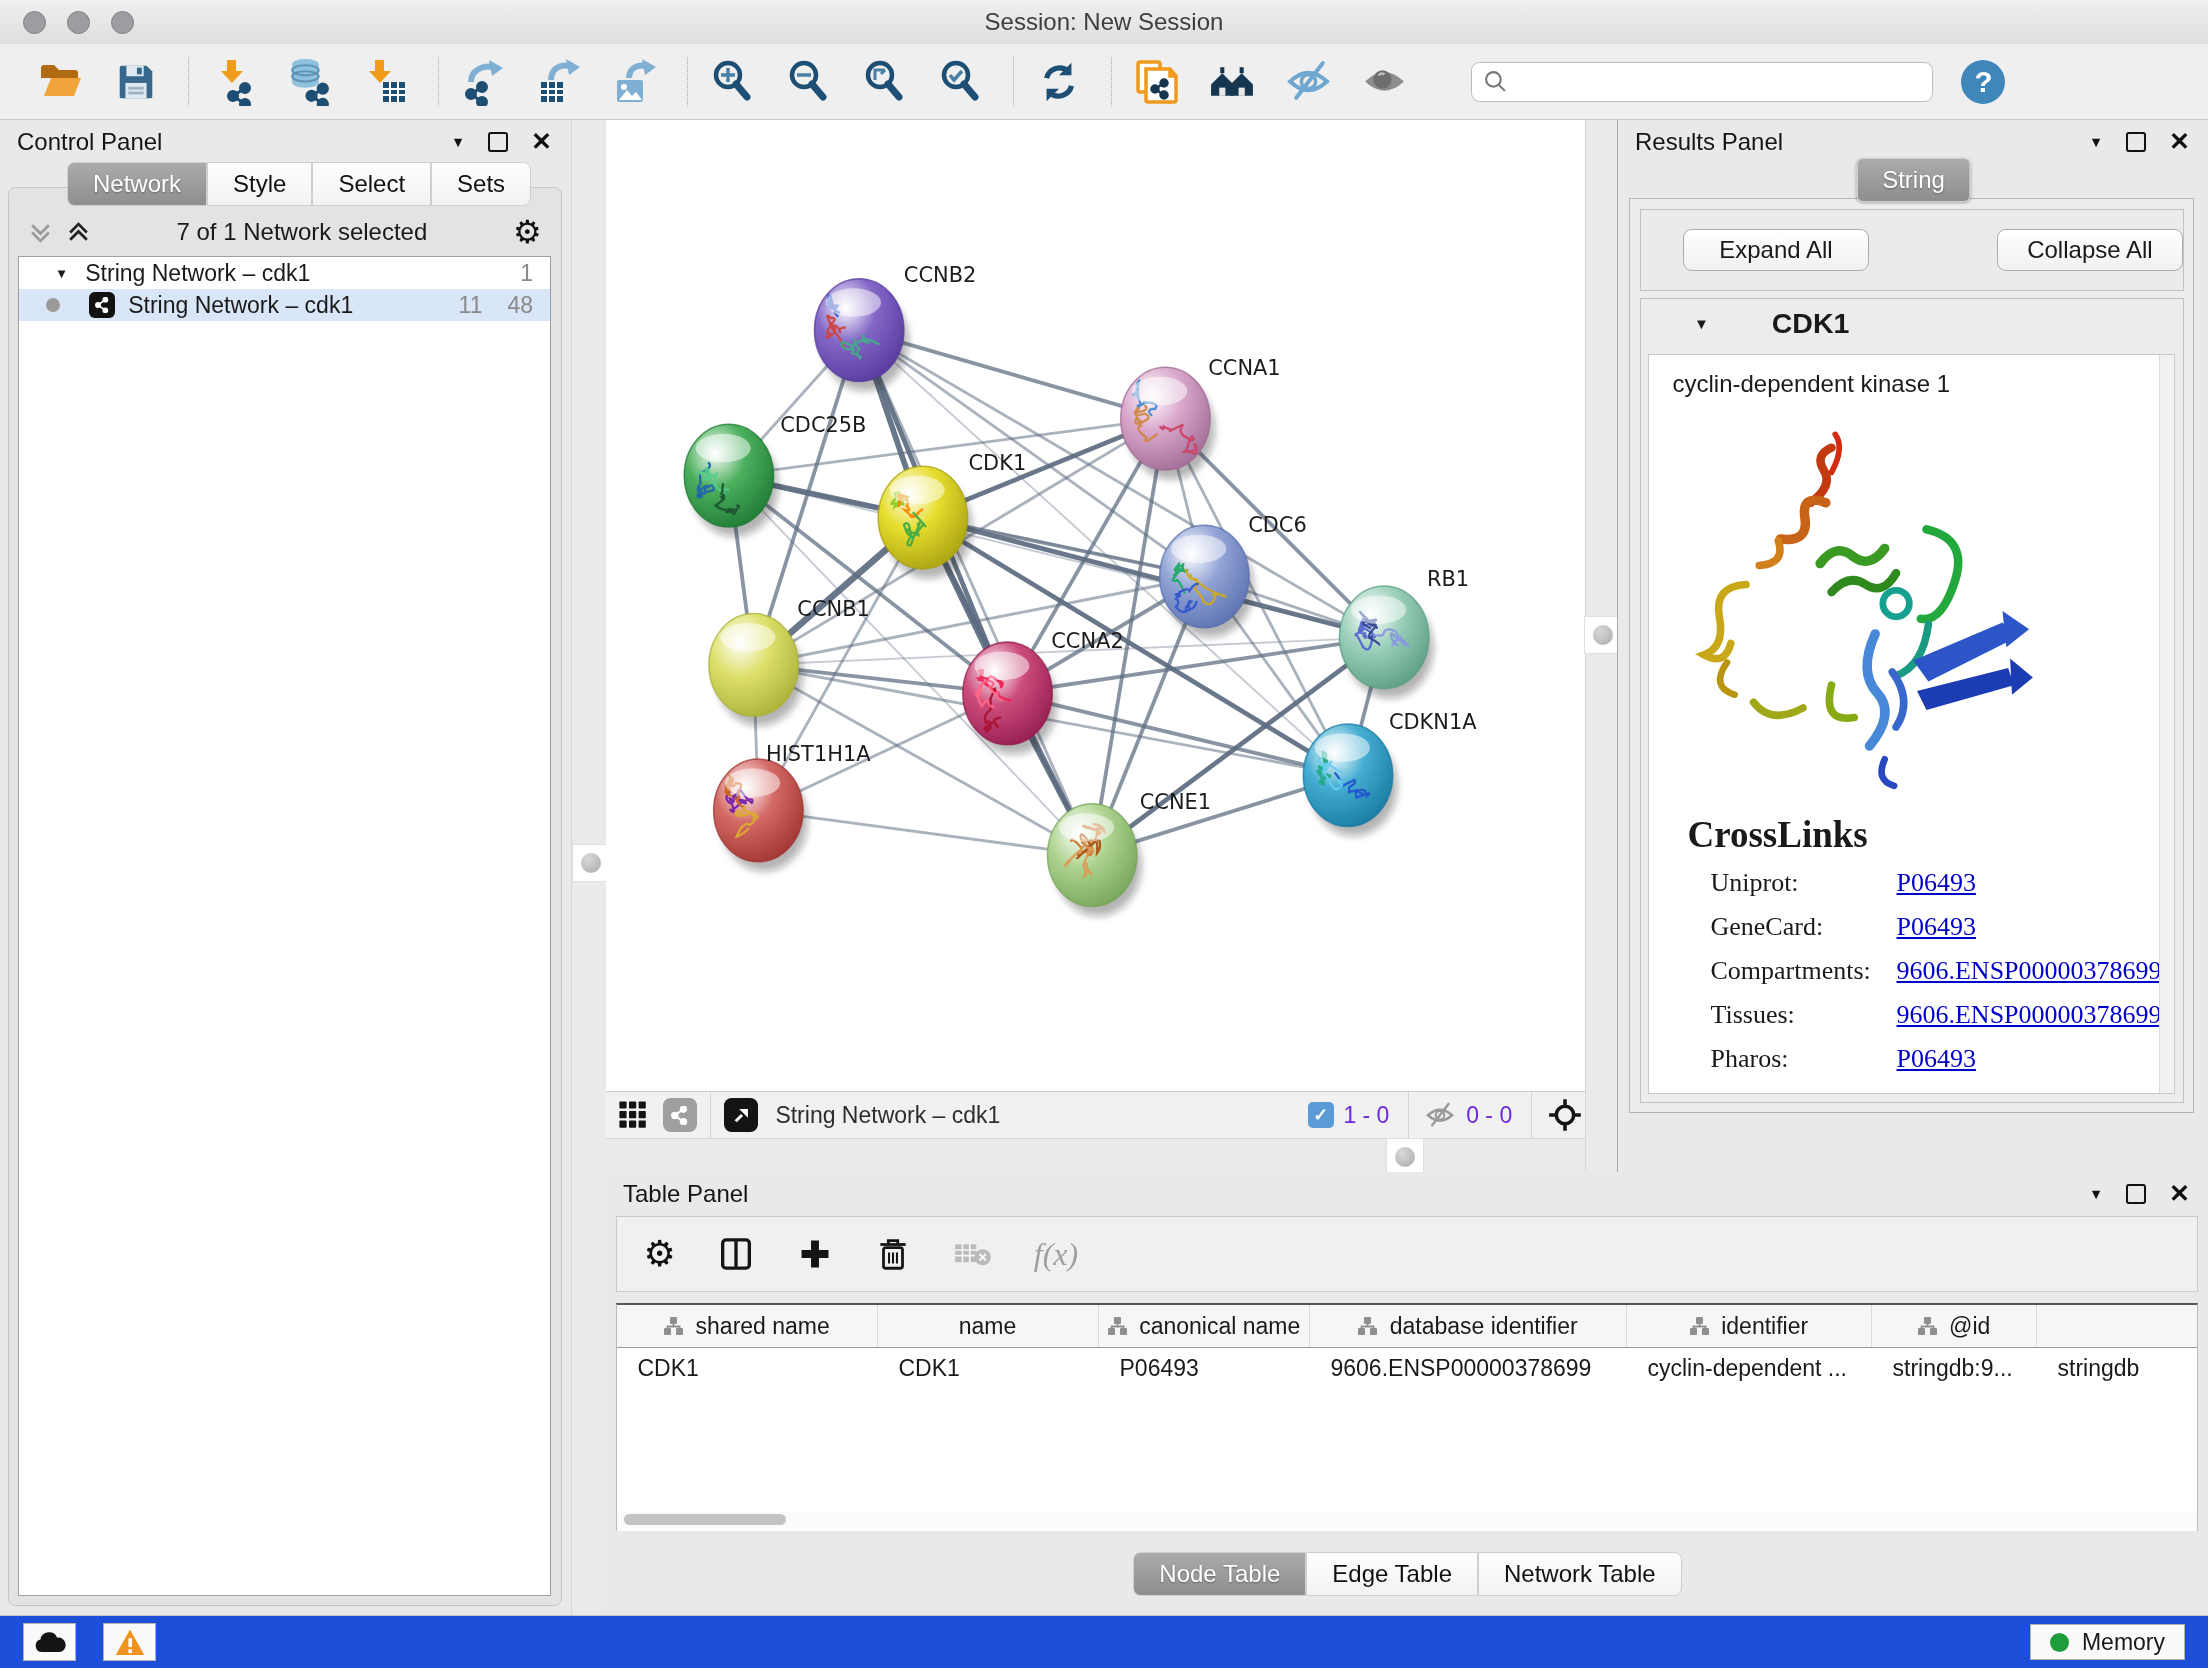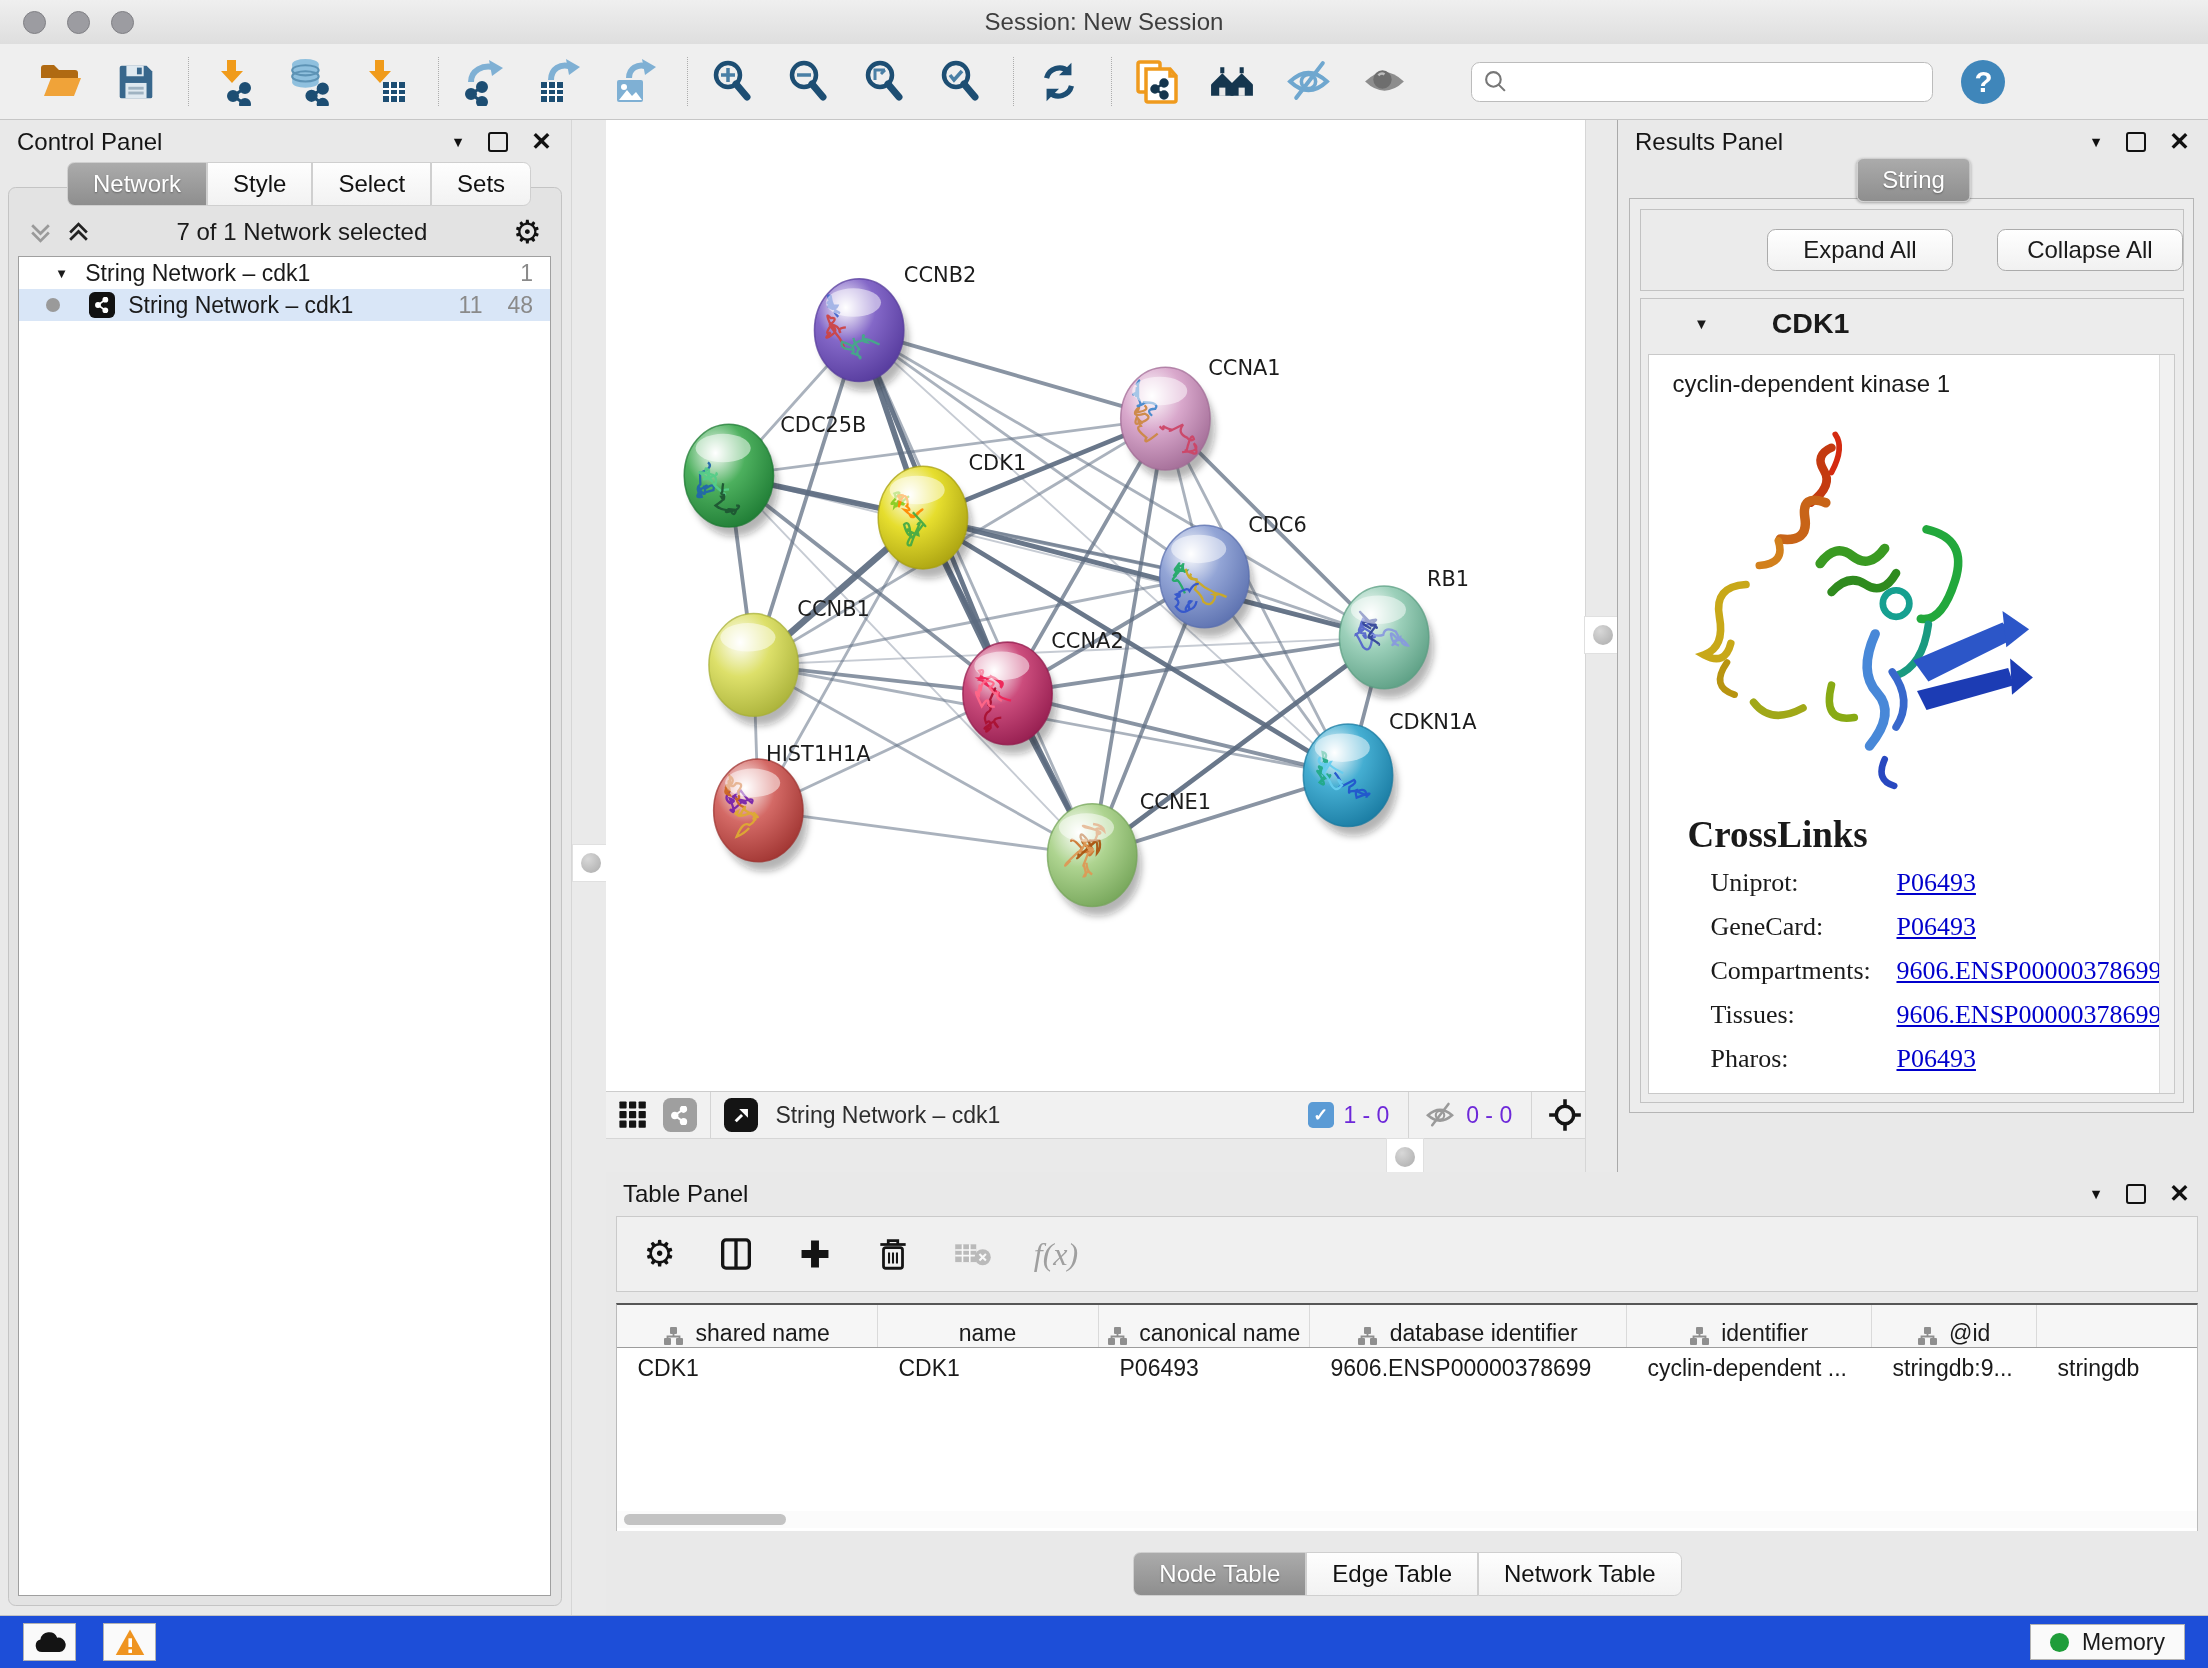--- a/index.html
+++ b/index.html
@@ -80,21 +80,21 @@
     display:flex;align-items:center;justify-content:center;font-weight:bold;flex:none;}
   .nv-num{font-size:23px;color:#6d28d9;margin:0 5.7px 0 9.5px;}
   
   .results-panel{position:absolute;left:1617px;top:120px;width:592px;height:1052px;background:#e9e9e9;
     border-left:1.9px solid #a9a9a9;box-sizing:border-box;}
   .rp-tab{position:absolute;top:38px;left:50%;transform:translateX(-50%);z-index:2;border-radius:6.7px;
     box-shadow:0 1px 2.9px rgba(0,0,0,.3);}
   .rp-box{position:absolute;left:11.4px;top:78px;width:565px;height:915px;background:#ececec;
     border:1.9px solid #b5b5b5;box-sizing:border-box;}
   .rp-btnrow{margin:9.5px;height:80px;border:1.9px solid #c2c2c2;background:#ebebeb;
-    display:flex;align-items:center;justify-content:flex-end;gap:44px;}
+    display:flex;align-items:center;justify-content:space-between;gap:44px;padding-left:42px;}
   .rp-btn{min-width:186px;height:42px;background:linear-gradient(#ffffff,#f1f1f1);border:1.9px solid #ababab;
     border-radius:8.6px;font-size:24px;display:flex;align-items:center;justify-content:center;padding:0 19px;box-sizing:border-box;}
   .rp-section{position:absolute;left:9.5px;top:99px;right:9.5px;bottom:9.5px;border:1.9px solid #c2c2c2;
     background:#ececec;}
   .rp-sec-head{height:49px;display:flex;align-items:center;font-size:28.5px;font-weight:bold;}
   .rp-sec-head .caret{font-size:15px;font-weight:normal;margin:0 63px 0 53px;}
   .rp-content{position:absolute;left:7.6px;top:55px;right:7.6px;bottom:7.6px;background:#fff;
     border:1px solid #c9c9c9;overflow:hidden;}
   .rp-desc{font-size:24px;padding:15px 0 0 23px;}
   .protein{position:absolute;left:40px;top:68px;}
@@ -106,21 +106,21 @@
   .xl-link{color:#0000cc;text-decoration:underline;}
   .rp-scroll{position:absolute;right:0;top:0;bottom:0;width:14.3px;background:#f1f1f1;border-left:1px solid #dcdcdc;}
   
   .table-panel{position:absolute;left:606px;top:1172px;width:1603px;height:443px;background:#e9e9e9;}
   .tp-toolbar{position:absolute;left:9.5px;top:44px;width:1582px;height:76px;background:#f0f0f0;
     border:1.9px solid #cacaca;display:flex;align-items:center;gap:40px;padding-left:27px;box-sizing:border-box;}
   .tp-fx{font-family:"Liberation Serif",serif;font-style:italic;font-size:32px;color:#9f9f9f;}
   .tp-table{position:absolute;left:9.5px;top:131px;width:1582px;height:228px;background:#fff;
     border-top:2.9px solid #565656;border-left:1px solid #bbb;border-right:1px solid #bbb;box-sizing:border-box;}
   .tp-head{display:flex;height:42px;background:#f6f6f6;border-bottom:1.9px solid #9c9c9c;}
-  .tp-hcell{display:flex;align-items:flex-end;justify-content:center;gap:11.4px;font-size:23px;
+  .tp-hcell{display:flex;align-items:center;justify-content:center;gap:11.4px;font-size:23px;
     border-right:1px solid #dadada;box-sizing:border-box;flex:none;overflow:hidden;white-space:nowrap;}
   .tp-row{display:flex;height:40px;}
   .tp-cell{display:flex;align-items:center;padding-left:21px;font-size:23px;box-sizing:border-box;
     flex:none;overflow:hidden;white-space:nowrap;}
   .tp-scroll{position:absolute;left:10.5px;top:339px;width:1580px;height:17px;background:#fbfbfb;}
   .tp-thumb{position:absolute;left:7.6px;top:2.9px;width:162px;height:11.4px;background:#c3c3c3;border-radius:5.7px;}
   .tp-tabs{position:absolute;left:0;right:0;top:380px;display:flex;justify-content:center;}
   .tp-tabs .tab:first-child{border-radius:7.6px 0 0 7.6px;}
   .tp-tabs .tab:last-child{border-radius:0 7.6px 7.6px 0;}
   

